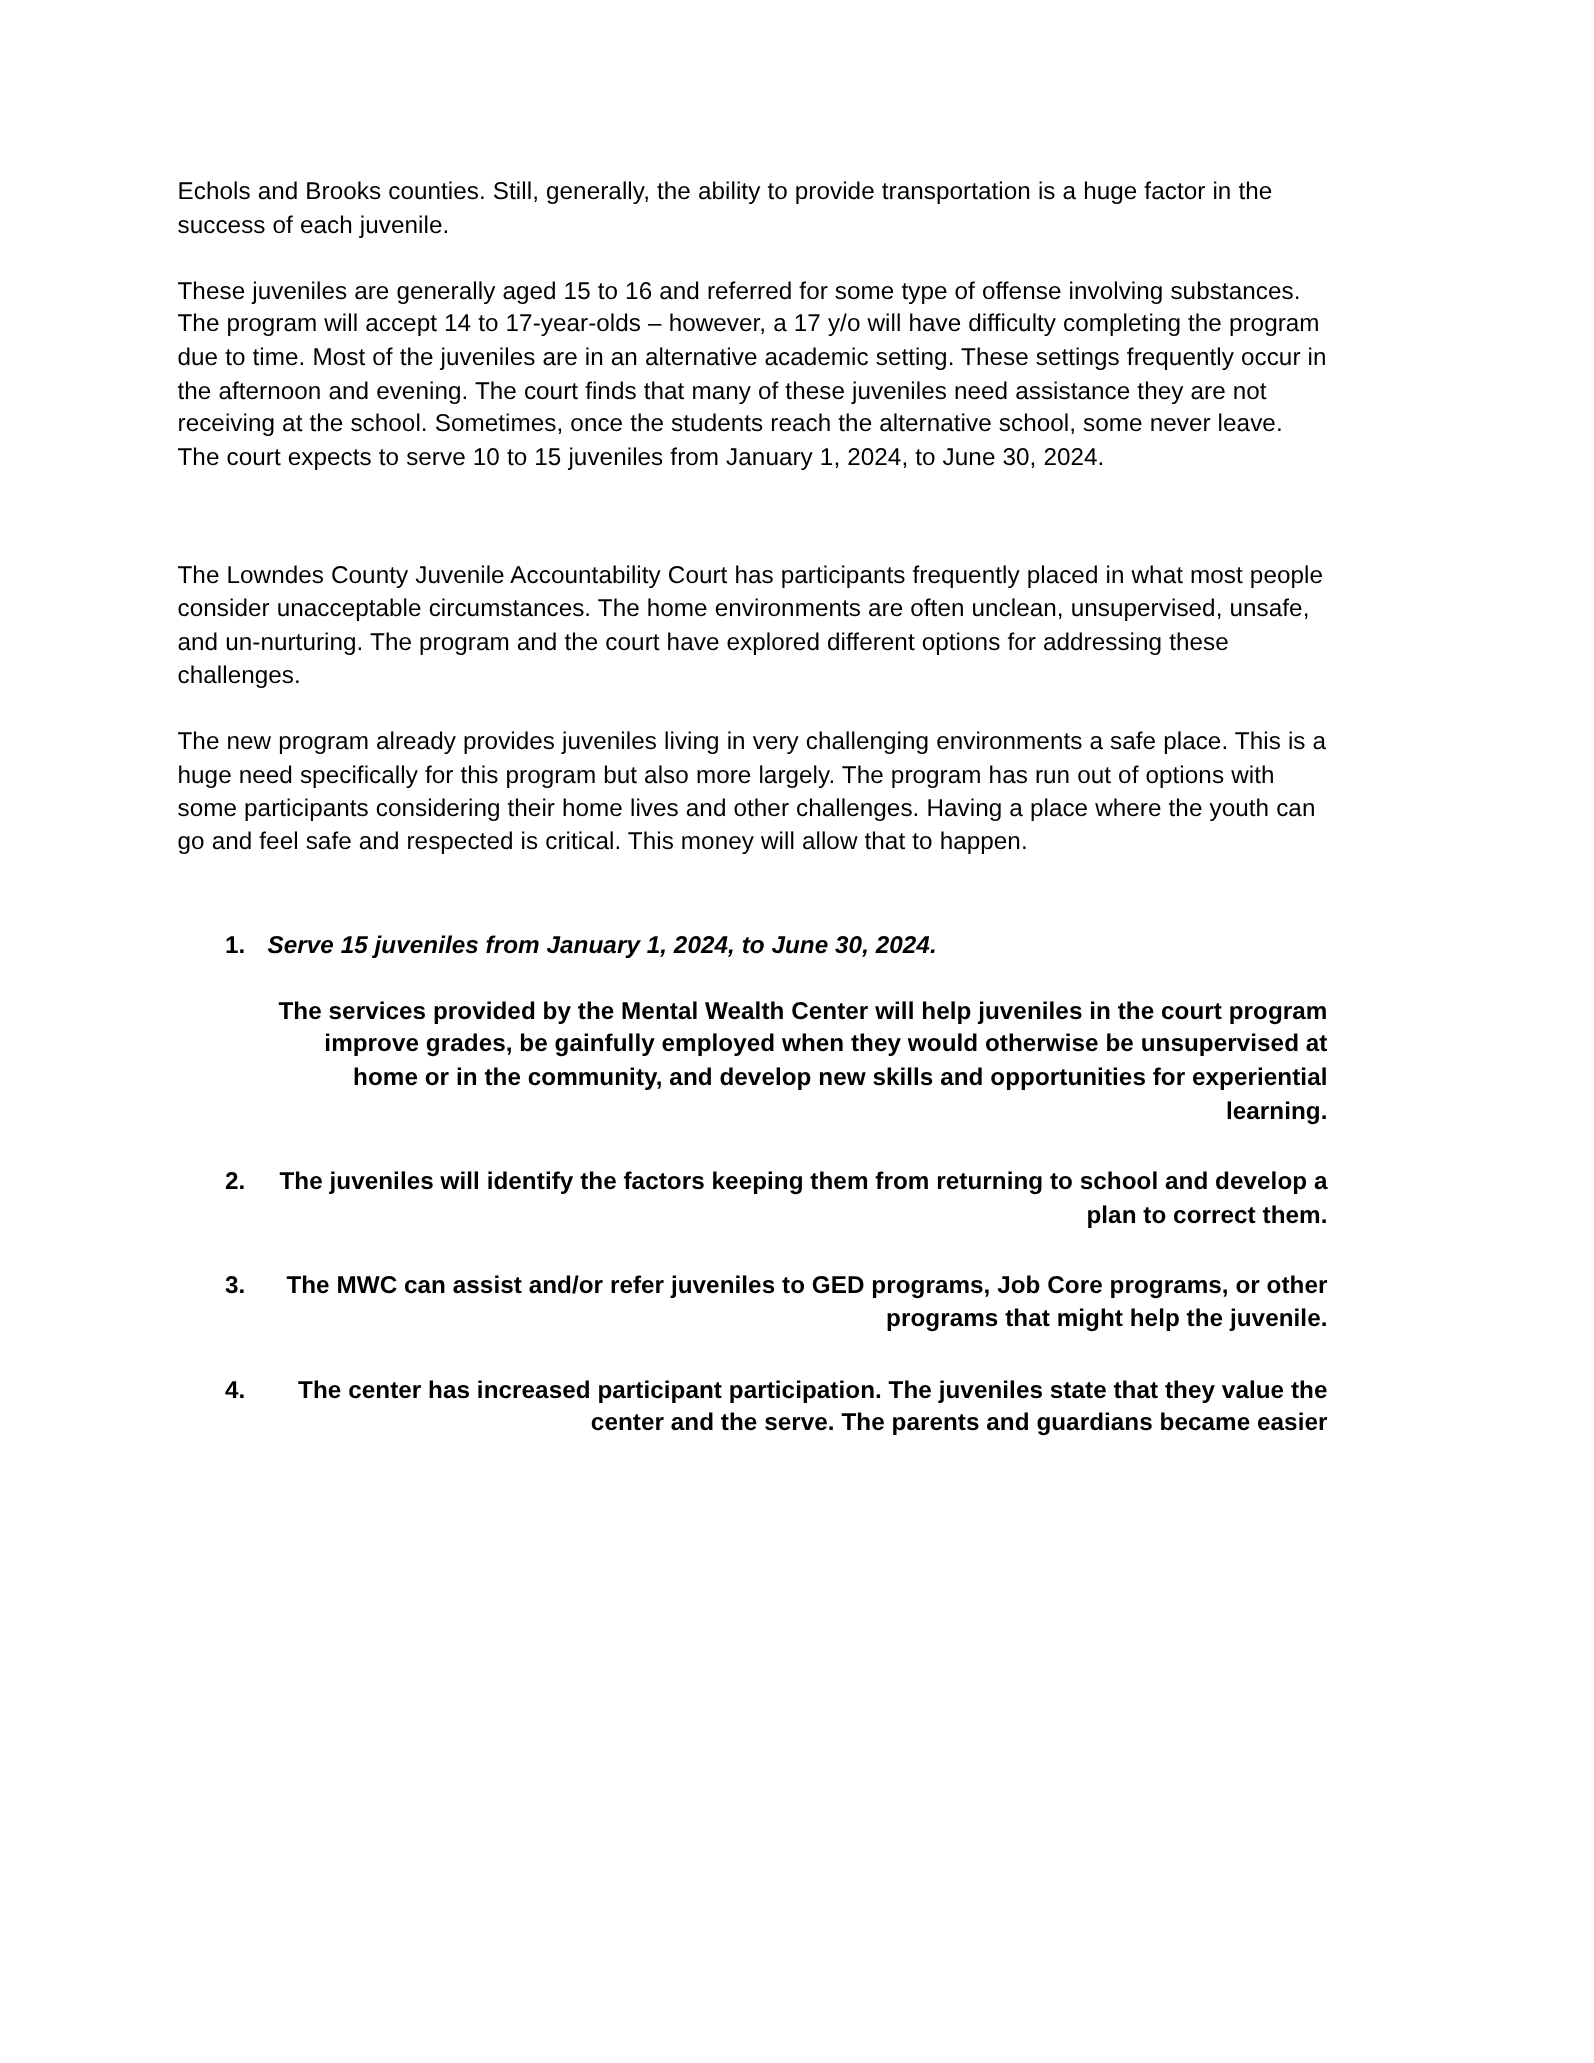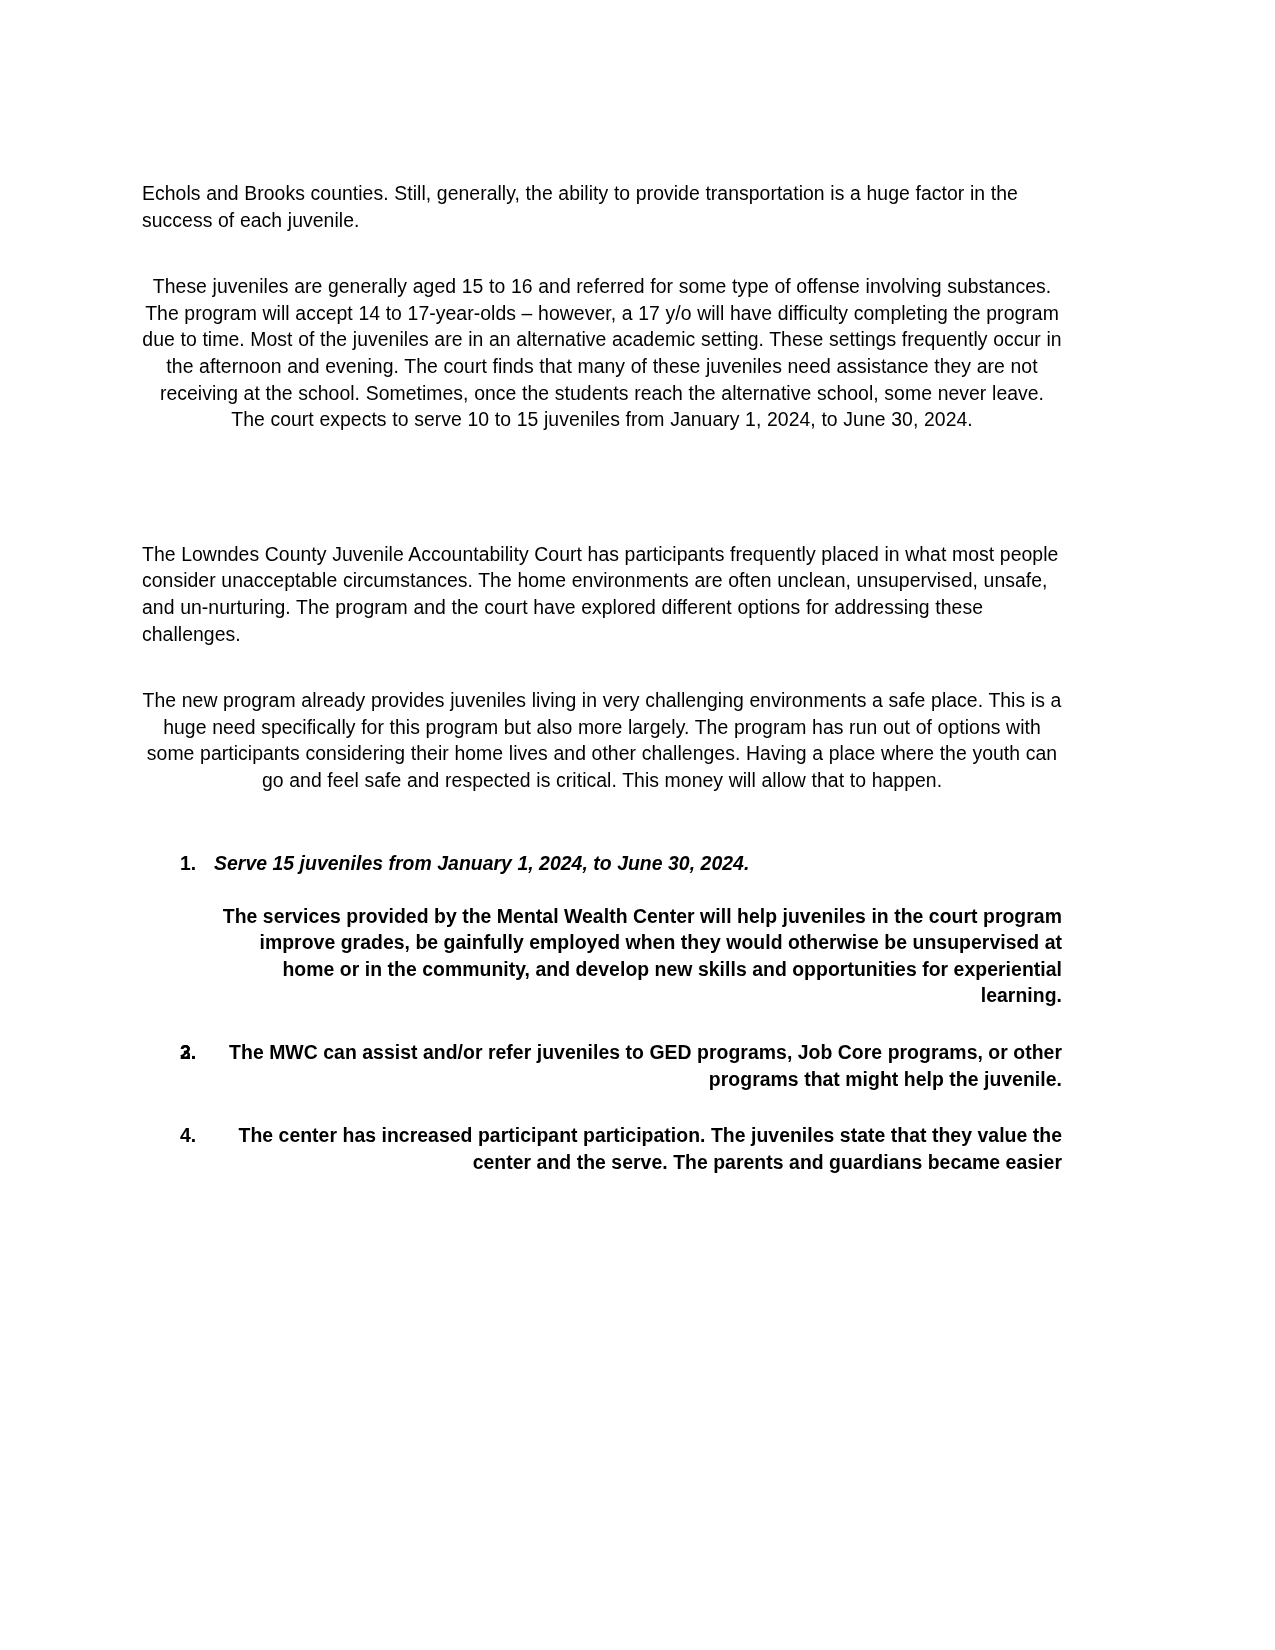--- a/index.html
+++ b/index.html
@@ -30,25 +30,23 @@
     margin: 0;
     padding: 0;
   }
   .para {
     font-size: 19.4px;
     line-height: 26.6px;
     text-align: left;
     letter-spacing: 0.05px;
     word-spacing: 0.2px;
     margin-bottom: 26.6px;
-    margin-top: 40px;
   }
   .para.tight {
     margin-bottom: 0;
-    text-align: center;
   }
   .spacer-lg {
     height: 68px;
   }
   .spacer-md {
     height: 26px;
   }
   .heading {
     font-size: 19.4px;
     line-height: 26.6px;
@@ -117,20 +115,21 @@
     <ol class="goal-list">
 
       <li class="goal-item">
         <span class="goal-num">1.</span>
         <div class="goal-title">Serve 15 juveniles from January 1, 2024, to June 30, 2024.</div>
         <div class="goal-desc">The services provided by the Mental Wealth Center will help juveniles in the court program improve grades, be gainfully employed when they would otherwise be unsupervised at home or in the community, and develop new skills and opportunities for experiential learning.</div>
       </li>
 
       <li class="goal-item">
         <span class="goal-num">2.</span>
+        <div class="goal-desc">The juveniles will identify the factors keeping them from returning to school and develop a plan to correct them.</div>
       </li>
 
       <li class="goal-item">
         <span class="goal-num">3.</span>
         <div class="goal-desc">The MWC can assist and/or refer juveniles to GED programs, Job Core programs, or other programs that might help the juvenile.</div>
       </li>
 
       <li class="goal-item">
         <span class="goal-num">4.</span>
         <div class="goal-desc">The center has increased participant participation. The juveniles state that they value the center and the serve. The parents and guardians became easier</div>

